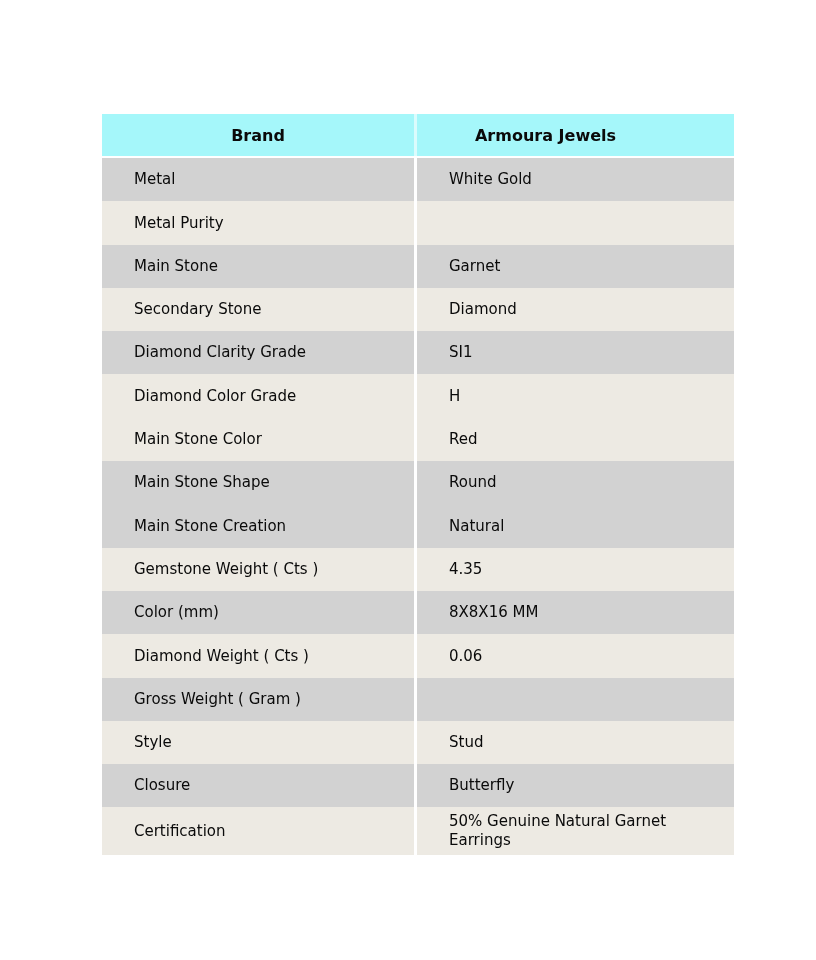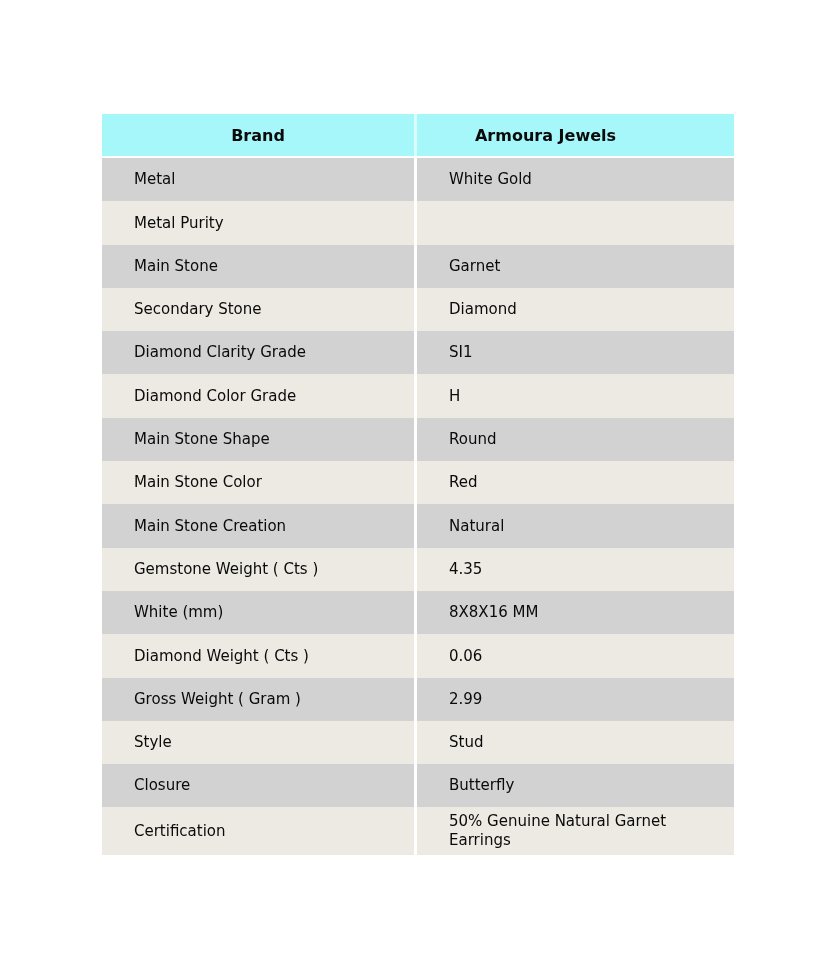--- a/index.html
+++ b/index.html
@@ -92,47 +92,46 @@
           <div class="cell value-cell">Diamond</div>
         </div>
         <div class="row gray">
           <div class="cell label-cell">Diamond Clarity Grade</div>
           <div class="cell value-cell">SI1</div>
         </div>
         <div class="row light">
           <div class="cell label-cell">Diamond Color Grade</div>
           <div class="cell value-cell">H</div>
         </div>
+        <div class="row light">
+          <div class="cell label-cell">Main Stone Color</div>
+          <div class="cell value-cell">Red</div>
+        </div>
         <div class="row gray">
           <div class="cell label-cell">Main Stone Shape</div>
           <div class="cell value-cell">Round</div>
-        </div>
-        <div class="row light">
-          <div class="cell label-cell">Main Stone Color</div>
-          <div class="cell value-cell">Red</div>
         </div>
         <div class="row gray">
           <div class="cell label-cell">Main Stone Creation</div>
           <div class="cell value-cell">Natural</div>
         </div>
         <div class="row light">
           <div class="cell label-cell">Gemstone Weight ( Cts )</div>
           <div class="cell value-cell">4.35</div>
         </div>
         <div class="row gray">
-          <div class="cell label-cell">White (mm)</div>
+          <div class="cell label-cell">Color (mm)</div>
           <div class="cell value-cell">8X8X16 MM</div>
         </div>
         <div class="row light">
           <div class="cell label-cell">Diamond Weight ( Cts )</div>
           <div class="cell value-cell">0.06</div>
         </div>
         <div class="row gray">
           <div class="cell label-cell">Gross Weight ( Gram )</div>
-          <div class="cell value-cell">2.99</div>
         </div>
         <div class="row light">
           <div class="cell label-cell">Style</div>
           <div class="cell value-cell">Stud</div>
         </div>
         <div class="row gray">
           <div class="cell label-cell">Closure</div>
           <div class="cell value-cell">Butterfly</div>
         </div>
         <div class="row light">

